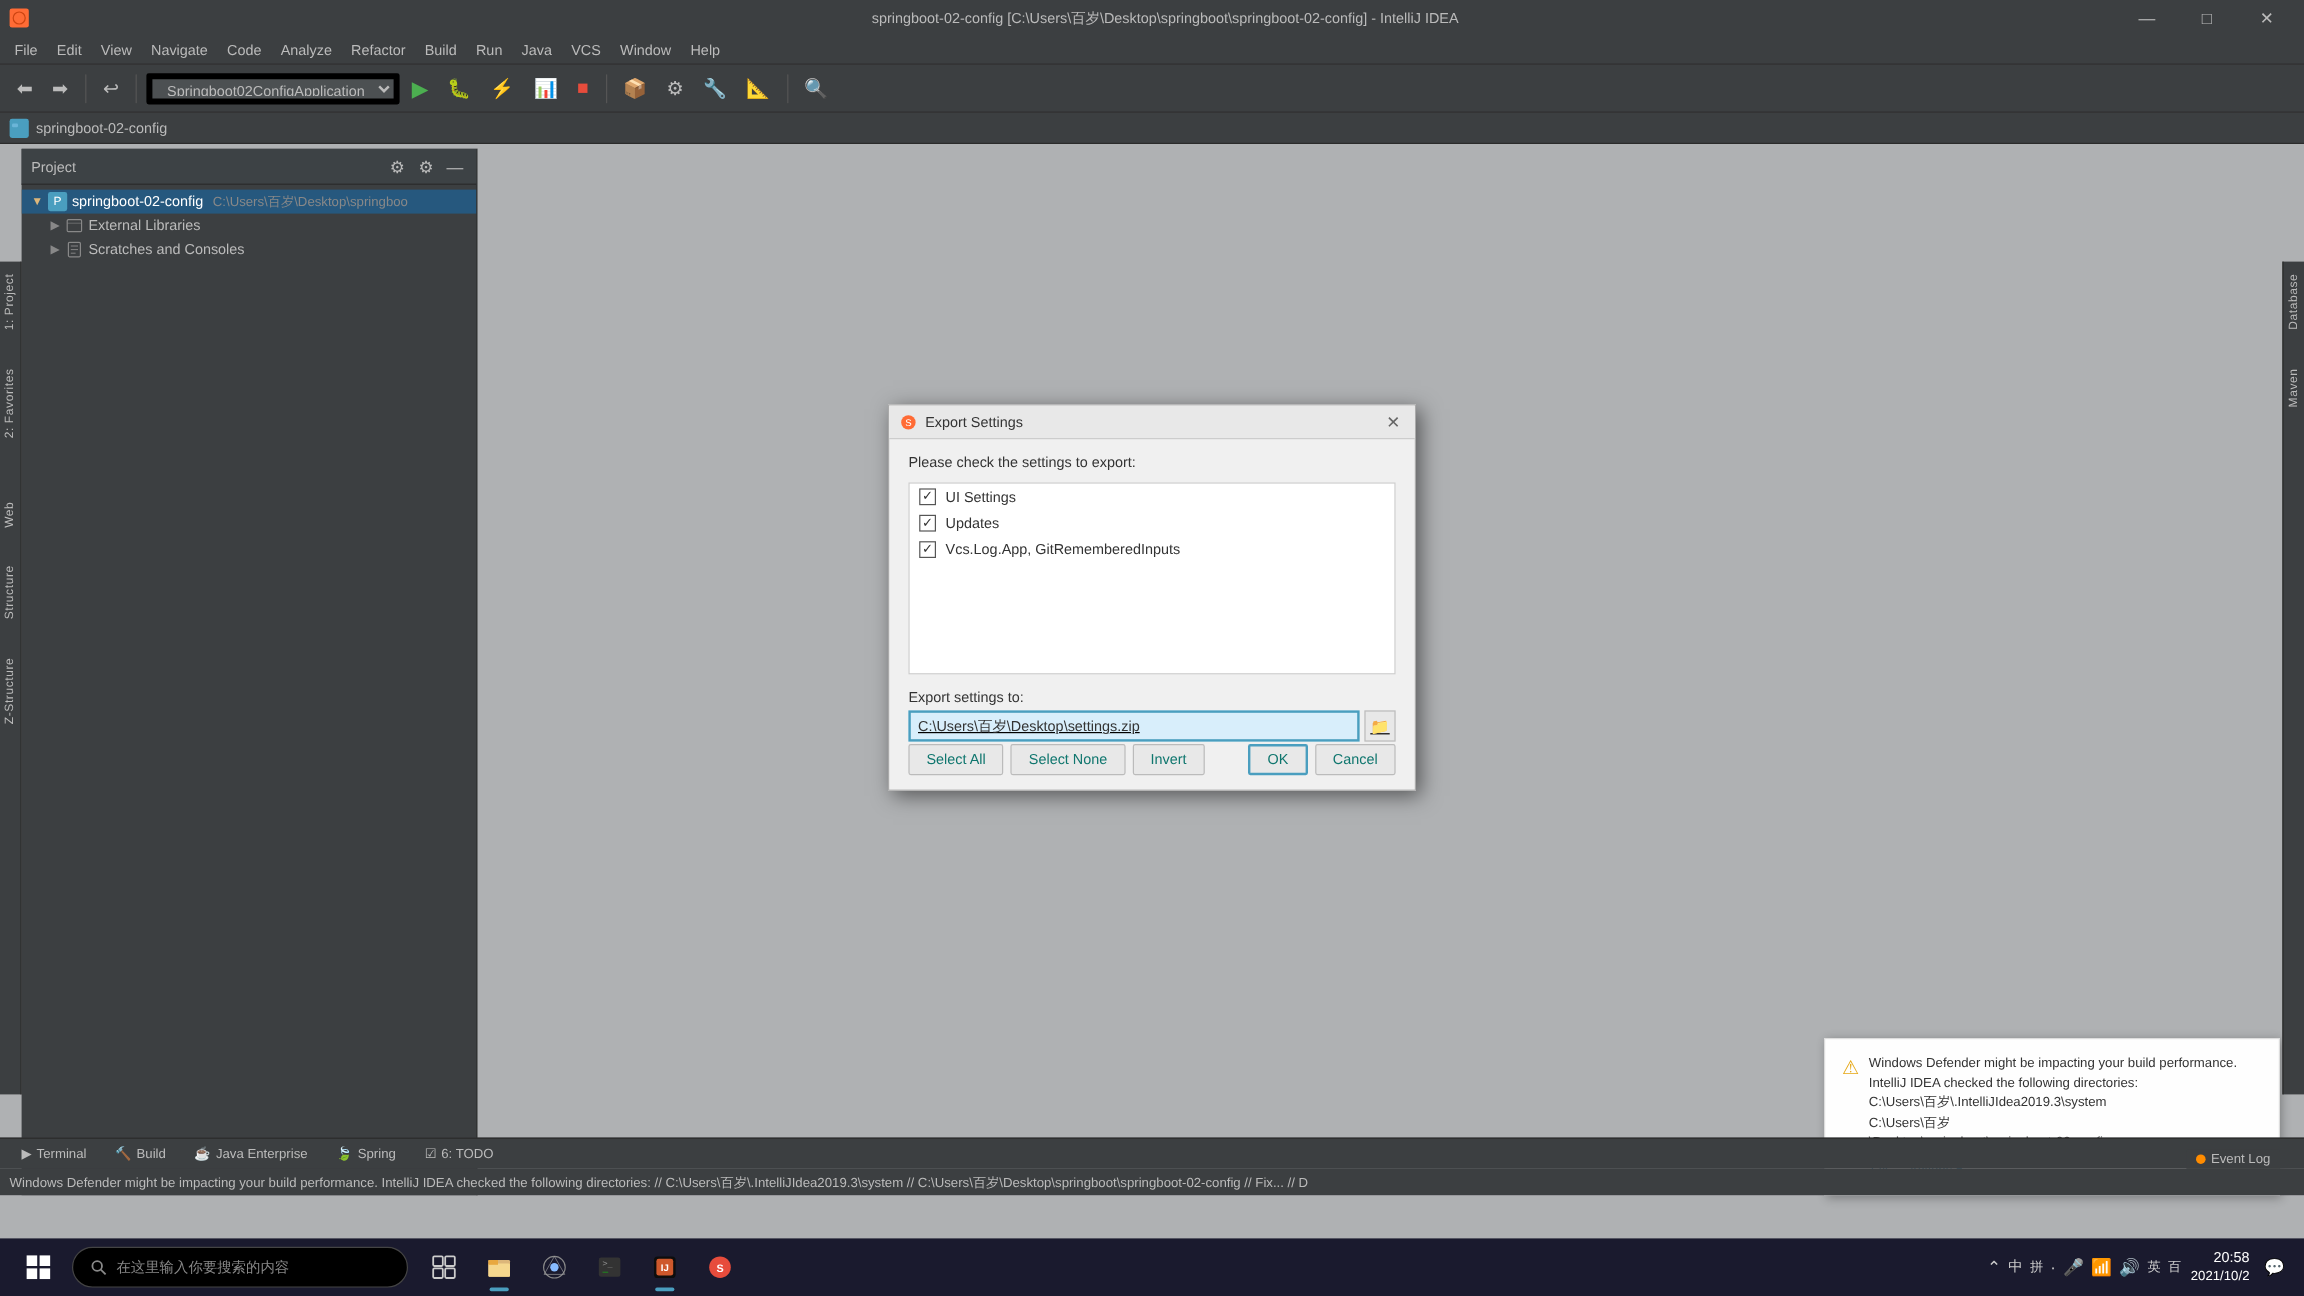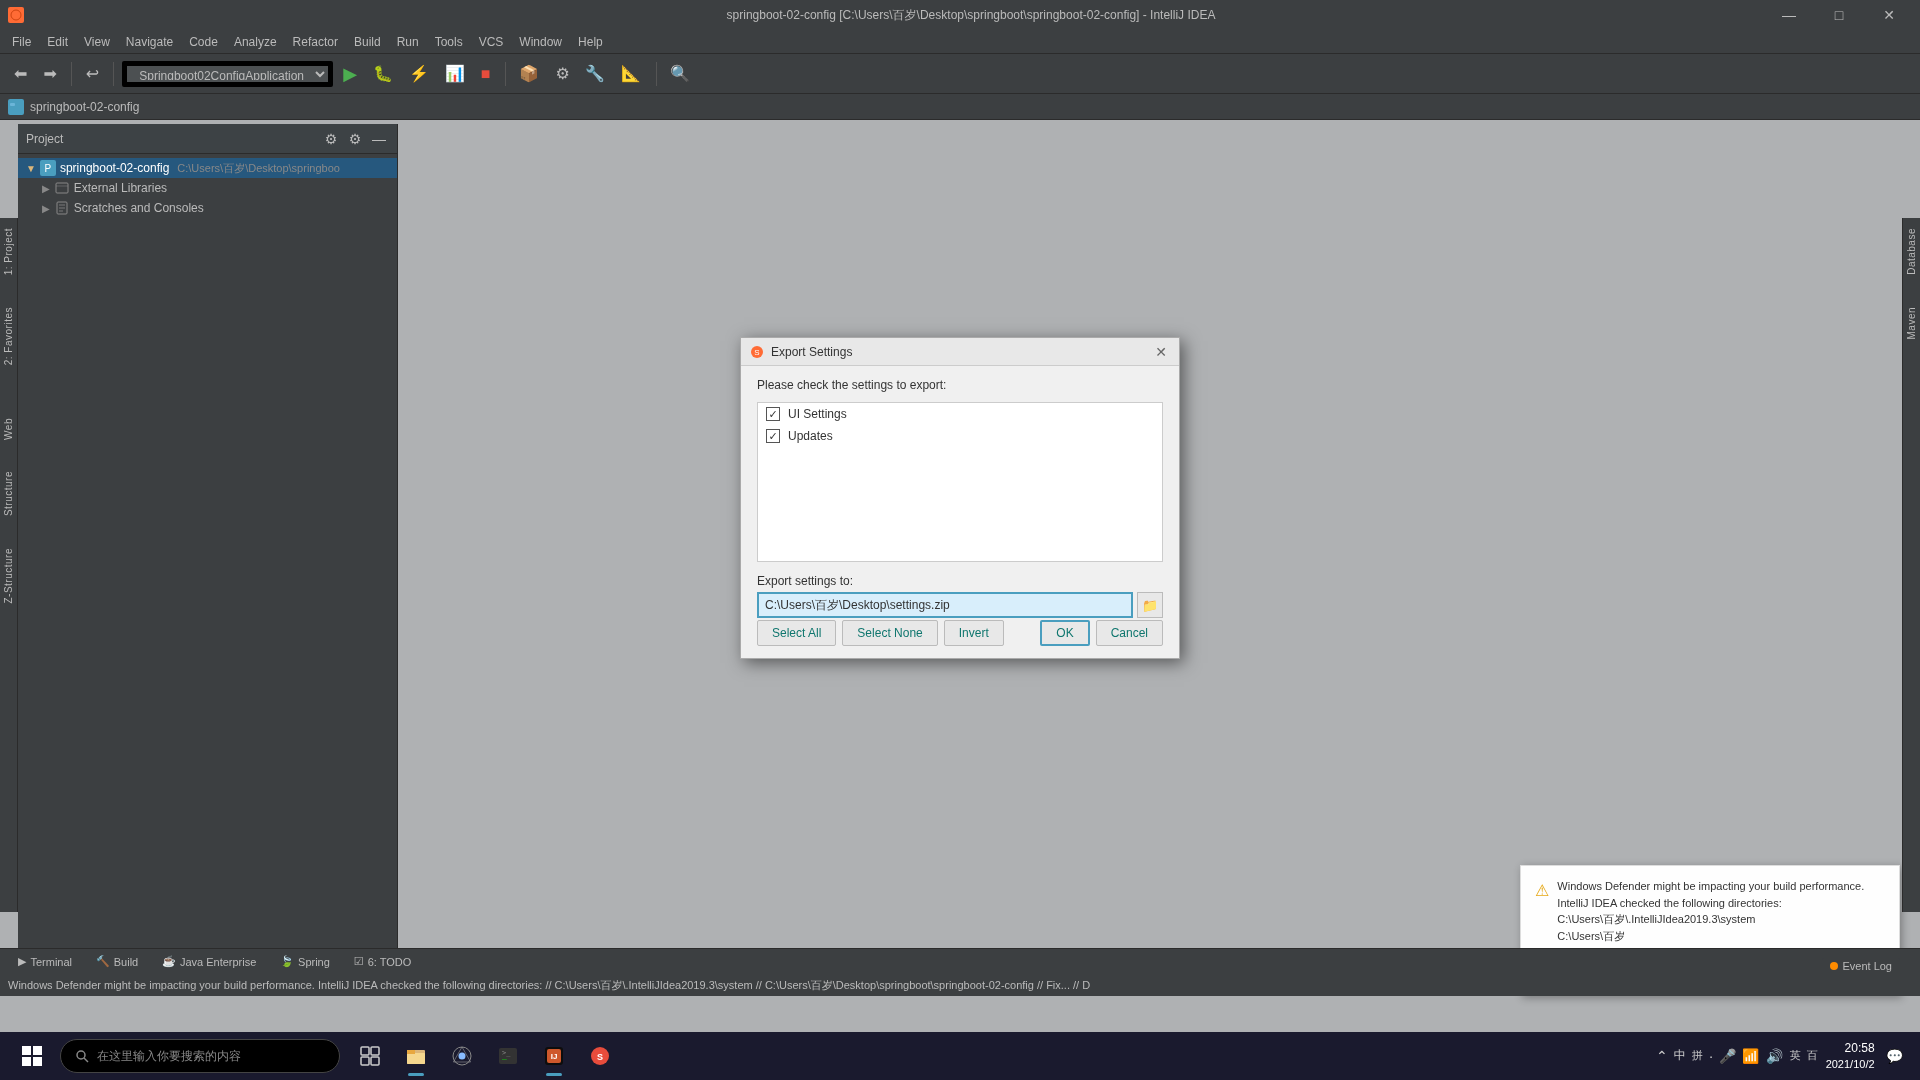--- a/index.html
+++ b/index.html
@@ -419,20 +419,21 @@
     }
     .export-path-label {
       font-size: 12px;
       color: #333;
       margin-bottom: 4px;
     }
     .export-path-row {
       display: flex;
       gap: 4px;
       margin-bottom: 2px;
+      text-decoration: underline;
     }
     .export-path-input {
       flex: 1;
       height: 26px;
       border: 2px solid #4A9EBF;
       background: #D8EEFB;
       padding: 2px 6px;
       font-size: 12px;
       color: #333;
       outline: none;
@@ -623,21 +624,21 @@
 <div class="menu-bar">
   <div class="menu-item">File</div>
   <div class="menu-item">Edit</div>
   <div class="menu-item">View</div>
   <div class="menu-item">Navigate</div>
   <div class="menu-item">Code</div>
   <div class="menu-item">Analyze</div>
   <div class="menu-item">Refactor</div>
   <div class="menu-item">Build</div>
   <div class="menu-item">Run</div>
-  <div class="menu-item">Tools</div>
+  <div class="menu-item">Java</div>
   <div class="menu-item">VCS</div>
   <div class="menu-item">Window</div>
   <div class="menu-item">Help</div>
 </div>
 
 <div class="toolbar">
   <button class="toolbar-btn">⬅</button>
   <button class="toolbar-btn">➡</button>
   <div class="toolbar-separator"></div>
   <button class="toolbar-btn">↩</button>
@@ -783,20 +784,24 @@
 
       <div class="dialog-list-container">
         <div class="dialog-list-item">
           <div class="dialog-checkbox checked"></div>
           <span>UI Settings</span>
         </div>
         <div class="dialog-list-item">
           <div class="dialog-checkbox checked"></div>
           <span>Updates</span>
         </div>
+        <div class="dialog-list-item">
+          <div class="dialog-checkbox checked"></div>
+          <span>Vcs.Log.App, GitRememberedInputs</span>
+        </div>
       </div>
 
       <div class="export-path-label">Export settings to:</div>
       <div class="export-path-row">
         <input type="text" class="export-path-input" value="C:\Users\百岁\Desktop\settings.zip" style="">
         <button class="export-browse-btn">
           <span>📁</span>
         </button>
       </div>
 

